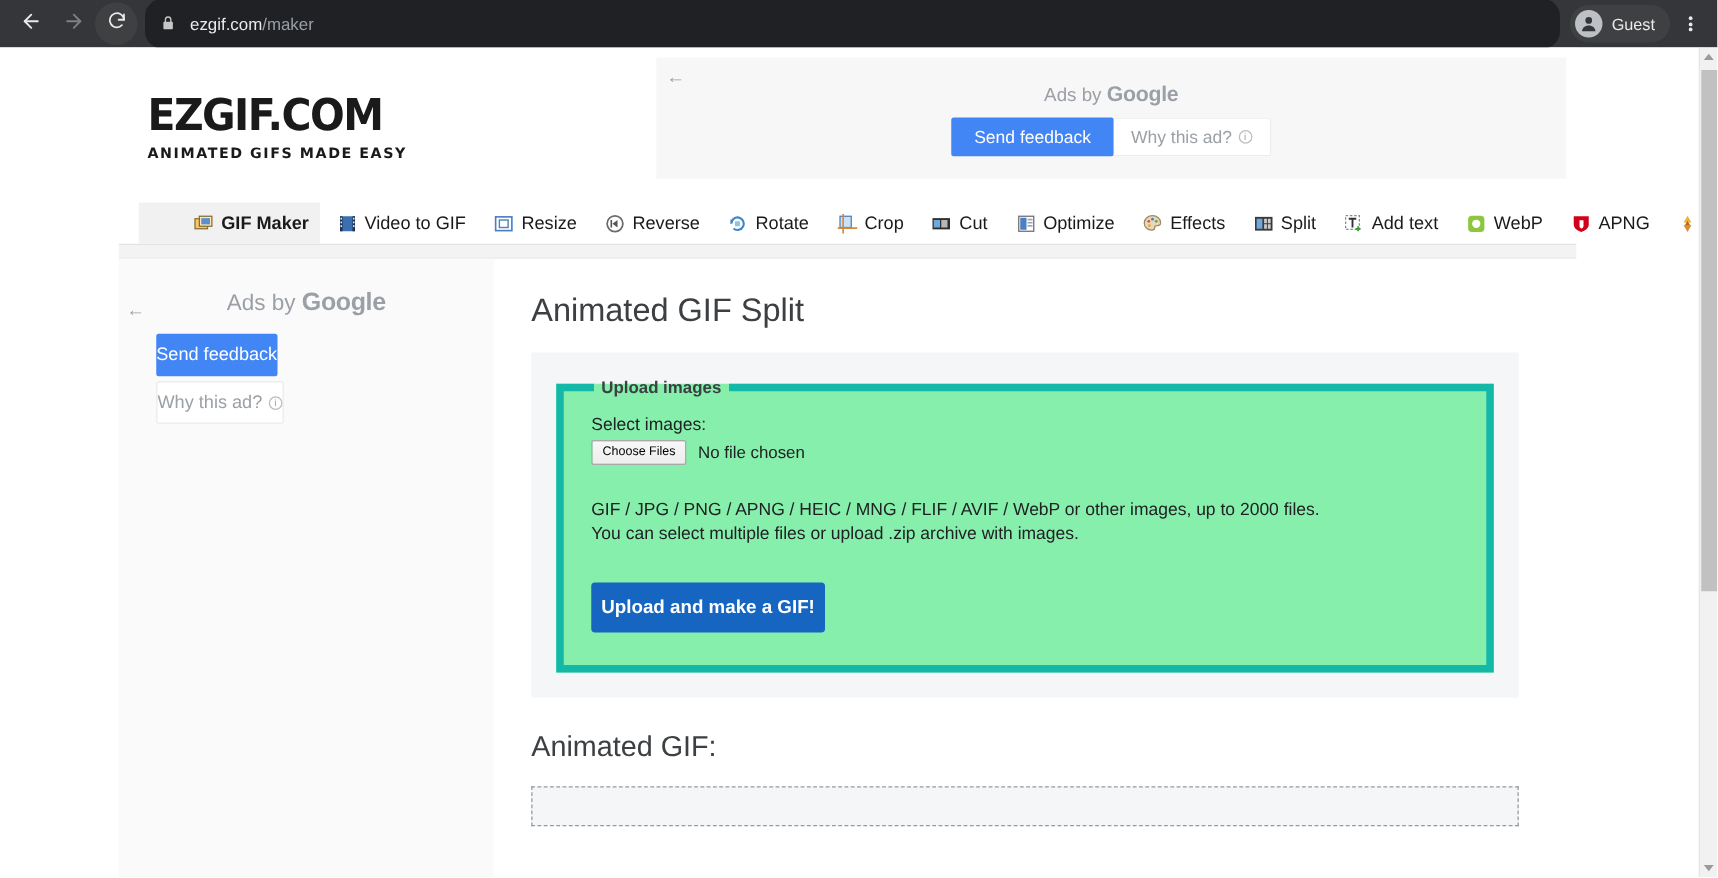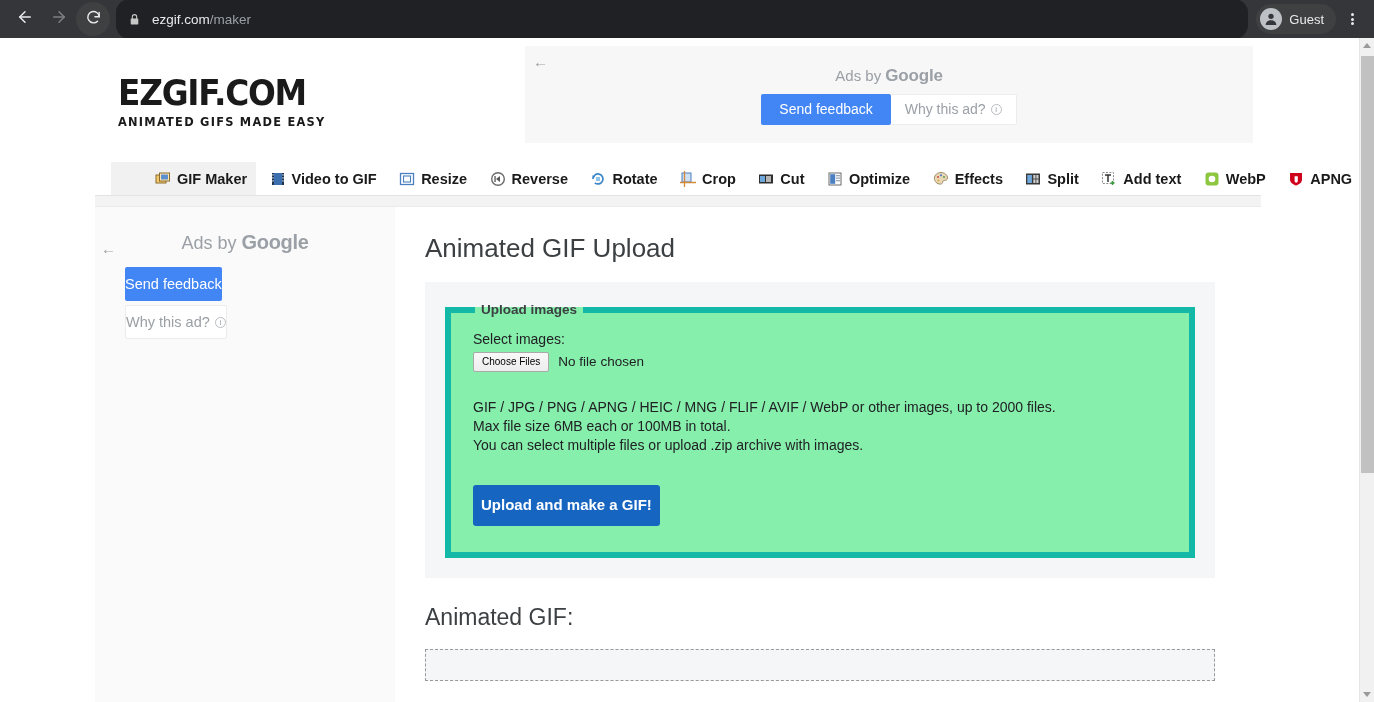--- a/index.html
+++ b/index.html
@@ -214,21 +214,20 @@
   }
   .nav-tab {
     display: inline-flex;
     align-items: center;
     height: 33px;
     padding: 0 9px;
     font-size: 14.5px;
     color: #1a1a1a;
     vertical-align: top;
     gap: 6px;
-    font-weight: bold;
   }
   .nav-tab.active {
     background: #f1f1f1;
     font-weight: bold;
     padding-left: 44px;
   }
   .nav-tab .tico {
     width: 16px; height: 16px;
     display: inline-block;
     flex: 0 0 auto;
@@ -651,35 +650,34 @@
             <div class="side-ads-by"><span>Ads by </span><span class="g">Google</span></div>
             <button class="side-feedback">Send feedback</button>
             <button class="side-why">
               <span>Why this ad?</span>
               <span class="info-glyph">i</span>
             </button>
           </div>
         </div>
 
         <div class="main">
-          <h1 class="page-title">Animated GIF Upload</h1>
+          <h1 class="page-title">Animated GIF Split</h1>
 
           <div class="form-card">
             <fieldset class="upload-box">
               <legend>Upload images</legend>
 
               <div class="select-label">Select images:</div>
               <div class="file-row">
                 <span class="choose-files">Choose Files</span>
                 <span class="no-file">No file chosen</span>
               </div>
 
               <div class="help-lines">
                 <div>GIF / JPG / PNG / APNG / HEIC / MNG / FLIF / AVIF / WebP or other images, up to 2000 files.</div>
-                <div>Max file size 6MB each or 100MB in total.</div>
                 <div>You can select multiple files or upload .zip archive with images.</div>
               </div>
 
               <button class="upload-btn">Upload and make a GIF!</button>
             </fieldset>
           </div>
 
           <h2 class="result-title">Animated GIF:</h2>
           <div class="result-box"></div>
         </div>

